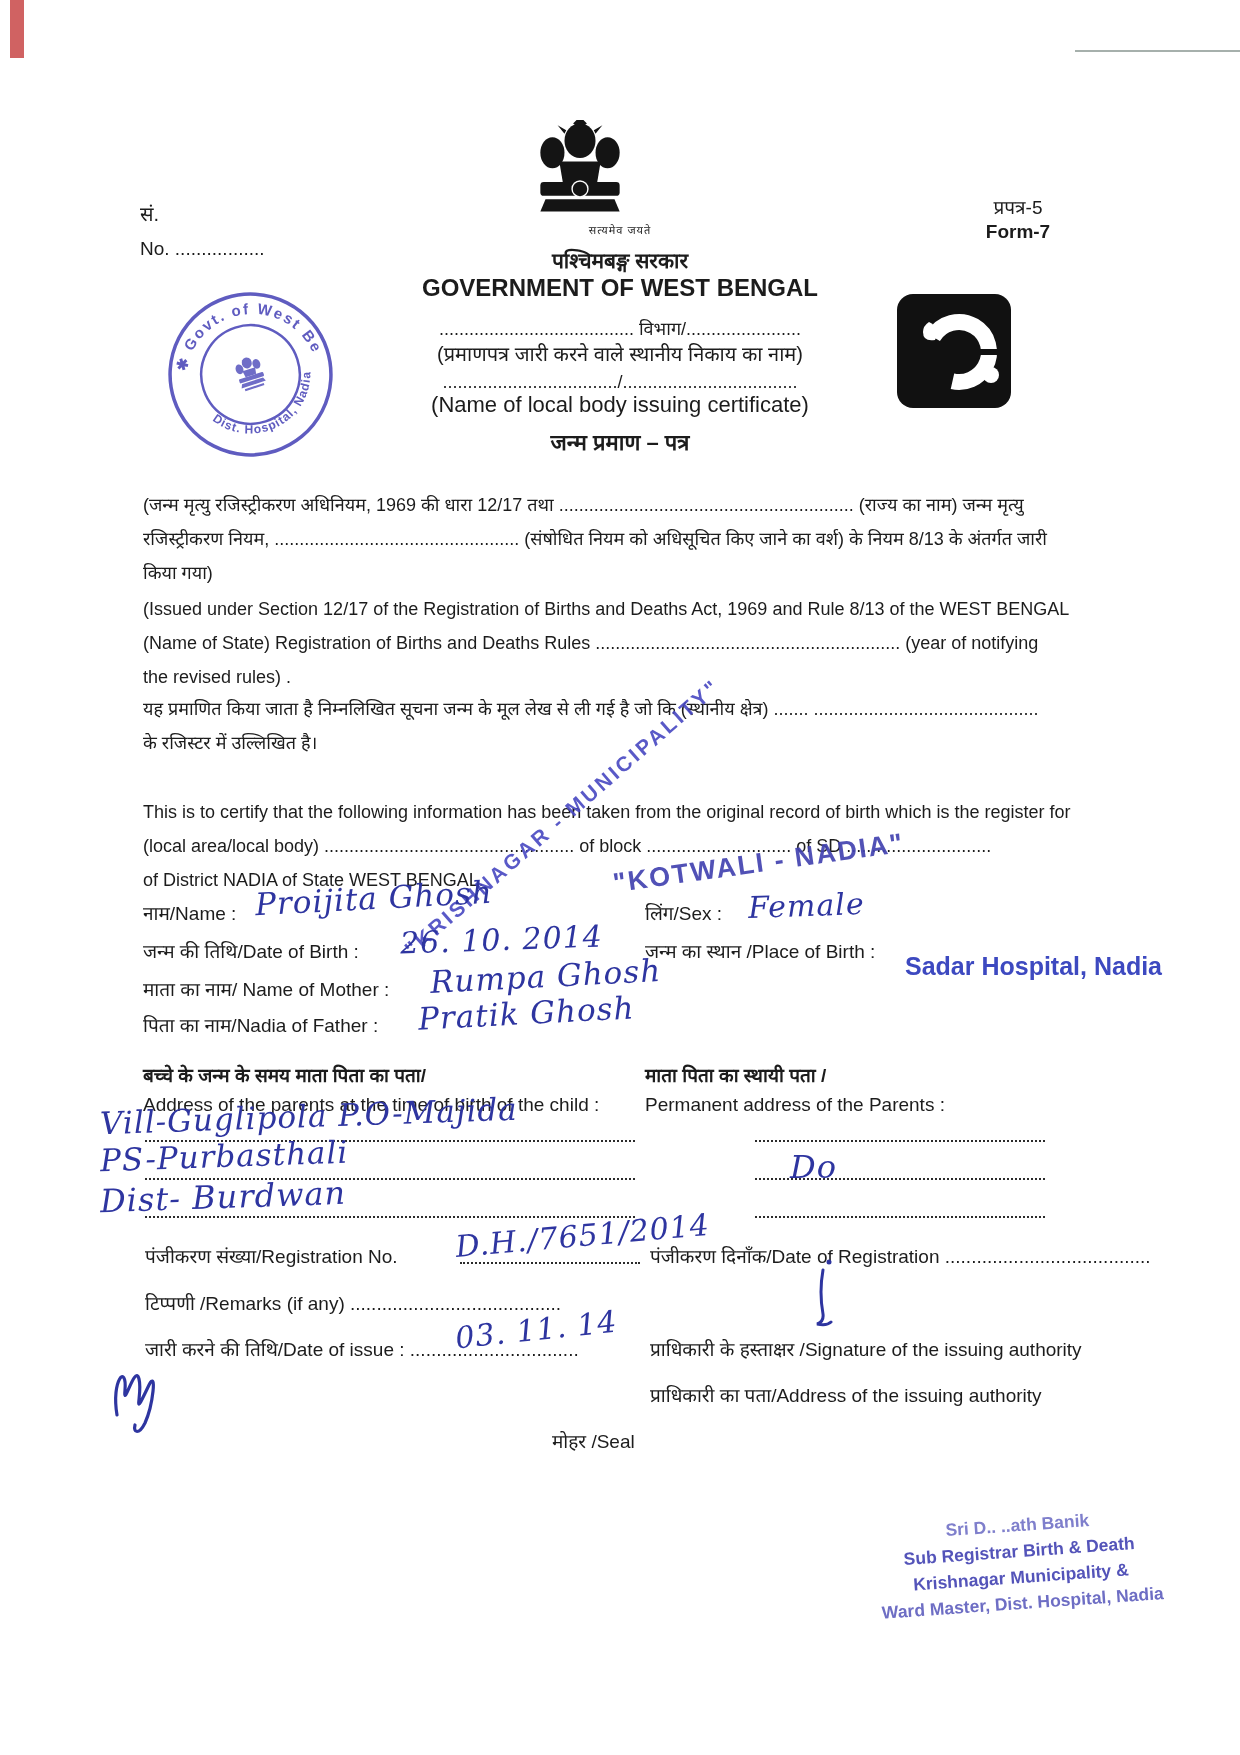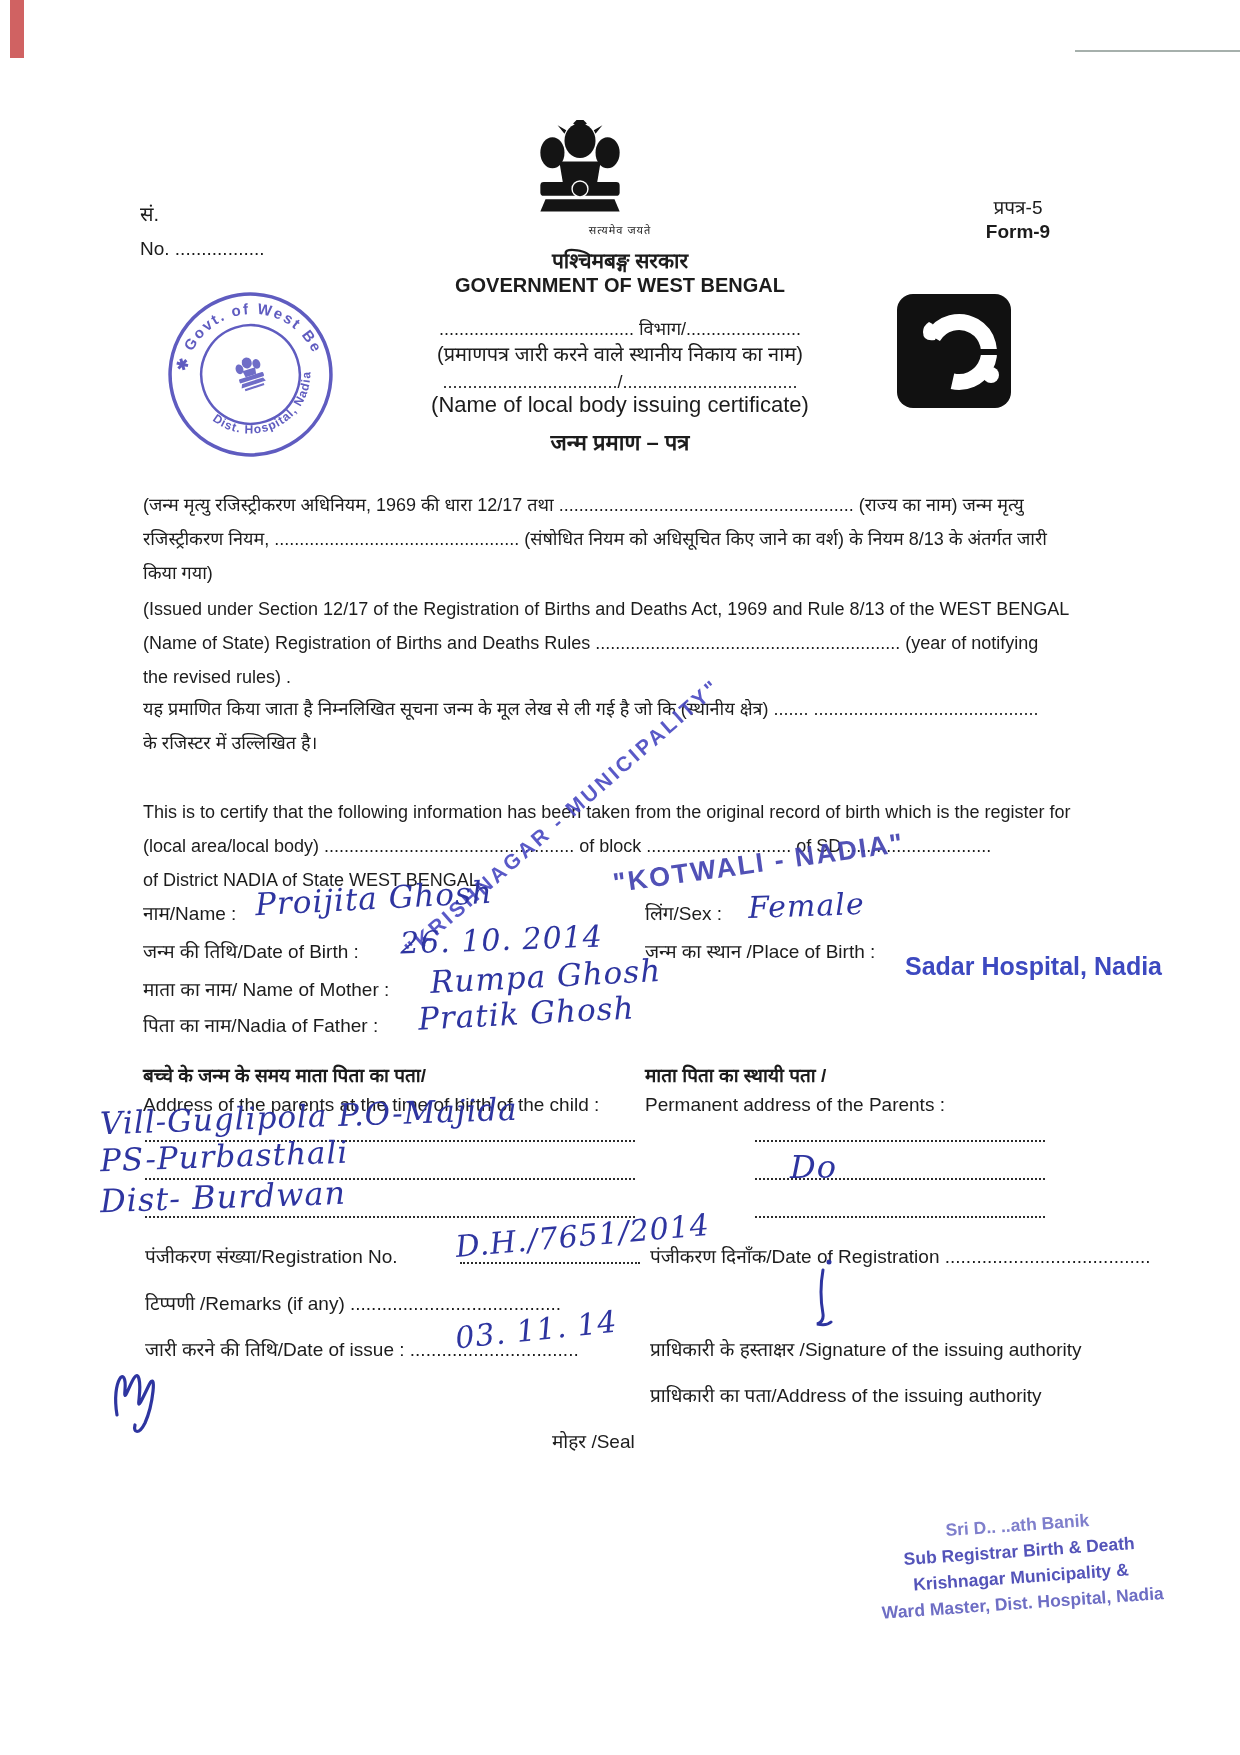--- a/index.html
+++ b/index.html
@@ -29,41 +29,41 @@
 
 <div class="page">
 
   <div class="redmark"></div>
   <div class="faintline"></div>
 
   <div class="abs label" style="left:140px;top:200px;font-size:20px;">सं.</div>
   <div class="abs label" style="left:140px;top:238px;">No. .................</div>
 
   <div class="abs label" style="left:963px;top:194px;width:110px;text-align:center;">प्रपत्र-5</div>
-  <div class="abs label b" style="left:963px;top:221px;width:110px;text-align:center;">Form-9</div>
+  <div class="abs label b" style="left:963px;top:221px;width:110px;text-align:center;">Form-7</div>
 
   <div class="abs" style="left:528px;top:120px;">
     <svg width="104" height="100" viewBox="0 0 60 58">
       <g fill="#141414">
         <ellipse cx="30" cy="12" rx="9" ry="10"></ellipse>
         <path d="M21 8 L17 3 L22 6 Z M39 8 L43 3 L38 6 Z M26 2 L30 -2 L34 2 L30 5 Z"></path>
         <ellipse cx="14" cy="19" rx="7" ry="9"></ellipse>
         <ellipse cx="46" cy="19" rx="7" ry="9"></ellipse>
         <path d="M18 24 h24 l-2 12 h-20 Z"></path>
         <rect x="7" y="36" width="46" height="8" rx="2"></rect>
         <circle cx="30" cy="40" r="5" fill="#ffffff"></circle>
         <circle cx="30" cy="40" r="4.2" fill="#141414"></circle>
         <path d="M10 46 h40 l3 7 h-46 Z"></path>
       </g>
     </svg>
   </div>
   <div class="abs center hi" style="top:222px;font-size:11px;letter-spacing:1px;">सत्यमेव जयते</div>
 
   <div class="abs center hi b" style="top:246px;font-size:21px;">पश्चिमबङ्ग सरकार</div>
-  <div class="abs center b" style="top:274px;font-size:20px;">GOVERNMENT OF WEST BENGAL</div>
+  <div class="abs center b" style="top:274px;font-size:24px;">GOVERNMENT OF WEST BENGAL</div>
 
   <div class="abs center" style="top:316px;font-size:18px;">....................................... विभाग/.......................</div>
   <div class="abs center hi" style="top:340px;font-size:20px;">(प्रमाणपत्र जारी करने  वाले स्थानीय निकाय का नाम)</div>
   <div class="abs center" style="top:372px;font-size:18px;">.................................../...................................</div>
   <div class="abs center" style="top:392px;font-size:22px;">(Name of local body issuing certificate)</div>
 
   <div class="abs center hi b" style="top:426px;font-size:22px;text-align:center;">जन्म प्रमाण – पत्र</div>
 
   <div class="abs seal-round" style="left:158px;top:282px;">
     <svg width="185" height="185" viewBox="-92 -92 184 184" style="transform:rotate(-18deg);">

